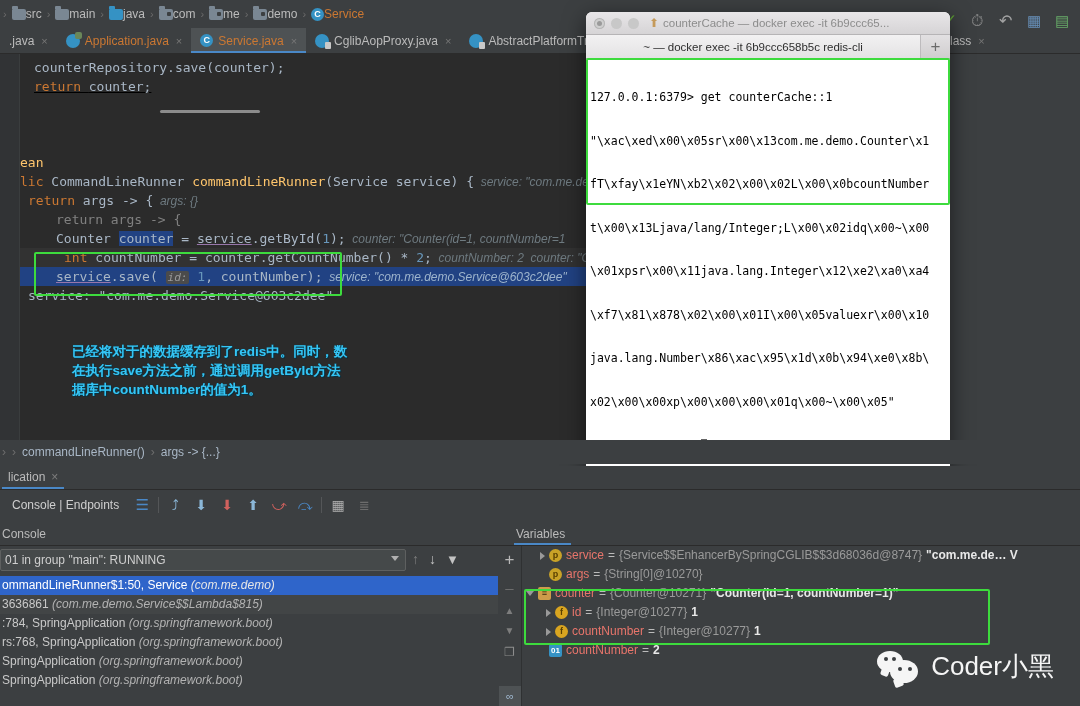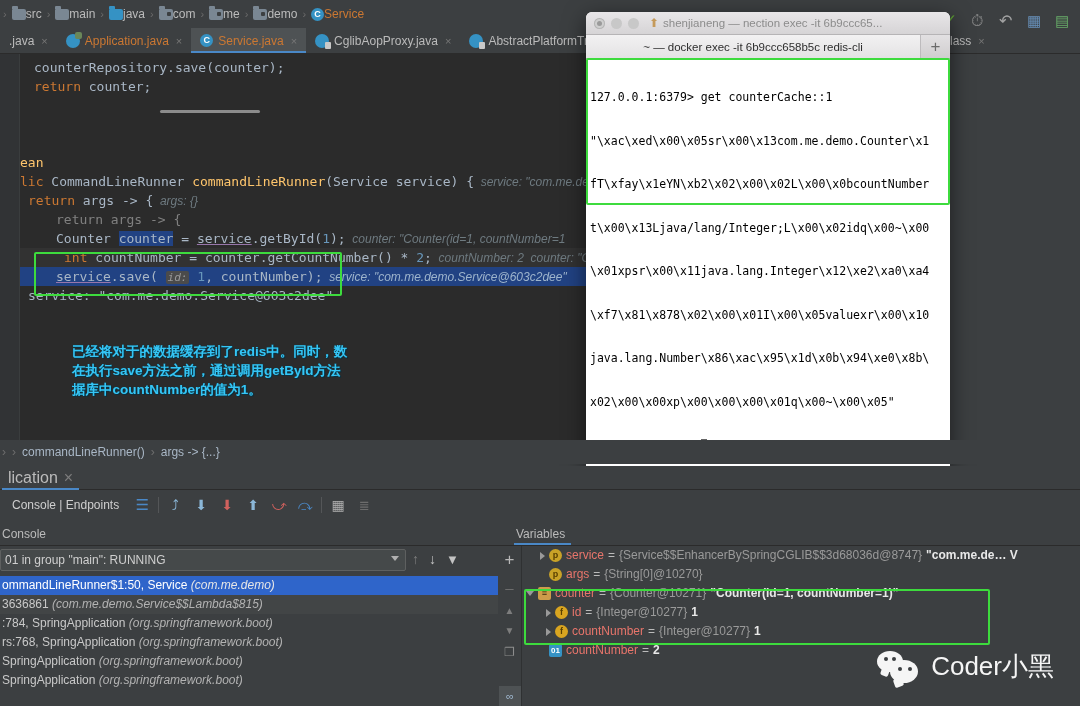--- a/index.html
+++ b/index.html
@@ -168,22 +168,22 @@
   .framesbar {
     position:absolute; left:0; top:440px; width:1080px; height:24px;
     background:#3c3f41; display:flex; align-items:center; gap:6px;
     font-size:12px; color:#a9b7c6; padding-left:2px;
   }
   .framesbar .sep { color:#6d6d6d; }
 
   
   .runtabs {
     position:absolute; left:0; top:466px; width:1080px; height:24px;
-    background:#3c3f41; display:flex; align-items:flex-start;
-    font-size:16px; color:#bbbbbb; border-bottom:1px solid #2b2b2b;
+    background:#3c3f41; display:flex; align-items:flex-end;
+    font-size:12px; color:#bbbbbb; border-bottom:1px solid #2b2b2b;
   }
   .runtab { padding:0 8px; position:relative; height:24px; display:flex; align-items:center; gap:6px;}
   .runtab.active::after{content:"";position:absolute;left:2px;right:2px;bottom:0;height:2px;background:#4a88c7;}
 
   .debugtoolbar {
     position:absolute; left:0; top:490px; width:1080px; height:30px;
     background:#3c3f41; display:flex; align-items:center; gap:0px;
     font-size:12px; color:#bbbbbb;
   }
   .dt-label { padding:0 10px 0 12px; color:#cfcfcf; font-size:12px; }
@@ -340,21 +340,21 @@
       <span class="tabname">nection.class</span>
       <span class="tabclose">×</span>
     </div>
   </div>
 
   <div class="editor">
     <div class="gutter"></div>
     <div class="scrollmark"></div>
     <div class="codearea">
       <div class="cline" style="margin-top:4px; padding-left:14px;"><span class="id">counterRepository.save(counter);</span></div>
-      <div class="cline" style="padding-left:14px;"><span class="k">return </span><span class="id">counter;</span></div>
+      <div class="cline" style="padding-left:14px;text-decoration:underline;"><span class="k">return </span><span class="id">counter;</span></div>
       <div class="cline"></div>
       <div class="cline"></div>
       <div class="cline"></div>
       <div class="cline" style="padding-left:0px;"><span class="fn">ean</span></div>
       <div class="cline" style="padding-left:0px;"><span class="k">lic </span><span class="id">CommandLineRunner </span><span class="fn">commandLineRunner</span><span class="id">(Service service) {</span><span class="hint">&nbsp;&nbsp;service: "com.me.dem</span></div>
       <div class="cline" style="padding-left:8px;"><span class="k">return </span><span class="id">args -&gt; {</span><span class="hint">&nbsp;&nbsp;args: {}</span></div>
       <div class="cline" style="padding-left:36px;"><span class="cm">return args -&gt; {</span></div>
       <div class="cline" style="padding-left:36px;"><span class="id">Counter </span><span class="selword">counter</span><span class="id"> = </span><span class="under">service</span><span class="id">.getById(</span><span class="nm">1</span><span class="id">);</span><span class="hint">&nbsp;&nbsp;counter: "Counter(id=1, countNumber=1</span></div>
       <div class="cline hl" style="padding-left:44px;"><span class="k">int </span><span class="id">countNumber = counter.getCountNumber() * </span><span class="nm">2</span><span class="id">;</span><span class="hint">&nbsp;&nbsp;countNumber: 2&nbsp; counter: "C</span></div>
       <div class="cline sel" style="padding-left:36px;"><span class="under">service</span><span class="id">.save( </span><span class="paramhint">id:</span><span class="nm"> 1</span><span class="id">, countNumber);</span><span class="hint" style="color:#9db4cc">&nbsp;&nbsp;service: "com.me.demo.Service@603c2dee"</span></div>
@@ -369,21 +369,21 @@
     </div>
   </div>
 
   <div class="term">
     <div class="term-title">
       <span class="dot d1"></span>
       <span class="dot"></span>
       <span class="dot"></span>
       <span class="term-title-text">
         <span class="uparrow">⬆</span>
-        <span>shenjianeng — nection exec -it 6b9ccc65...</span>
+        <span>counterCache — docker exec -it 6b9ccc65...</span>
       </span>
     </div>
     <div class="term-tabbar">
       <div class="term-tab">
         <span>~ — docker exec -it 6b9ccc658b5c redis-cli</span>
       </div>
       <div class="term-plus">
         <span>+</span>
       </div>
     </div>

